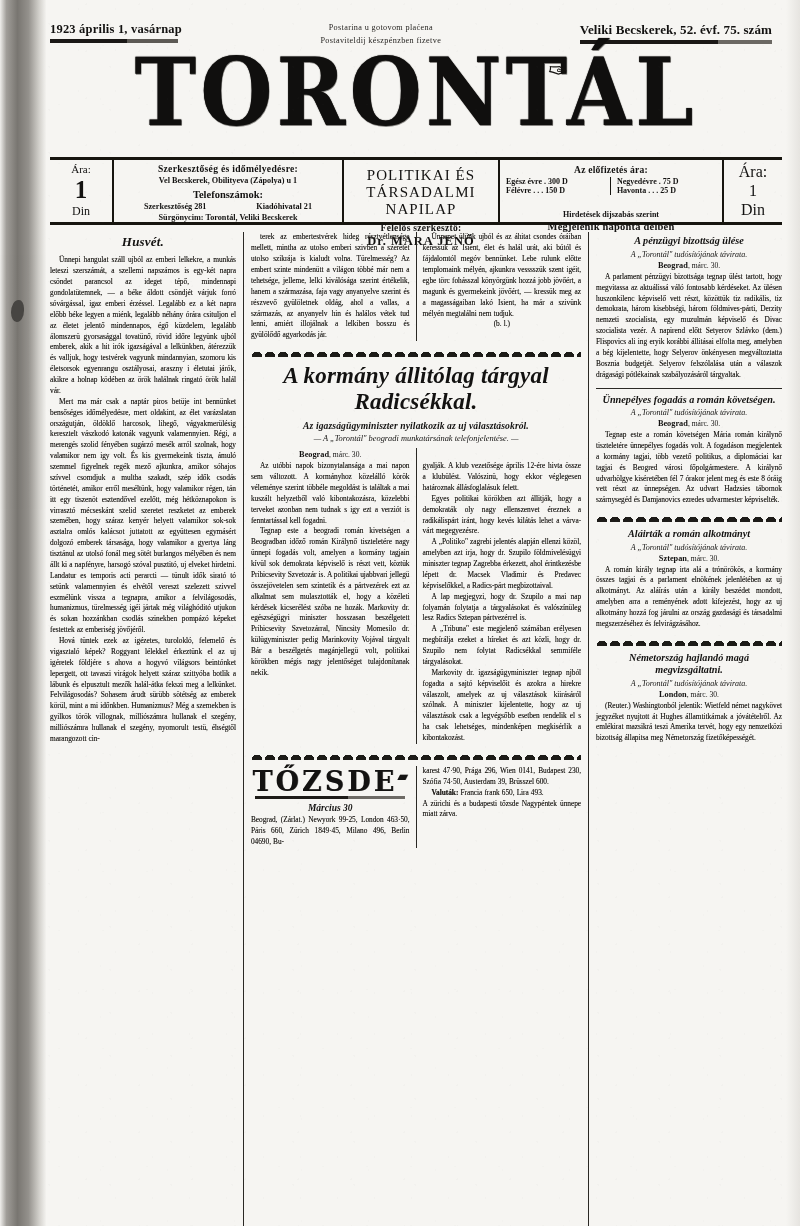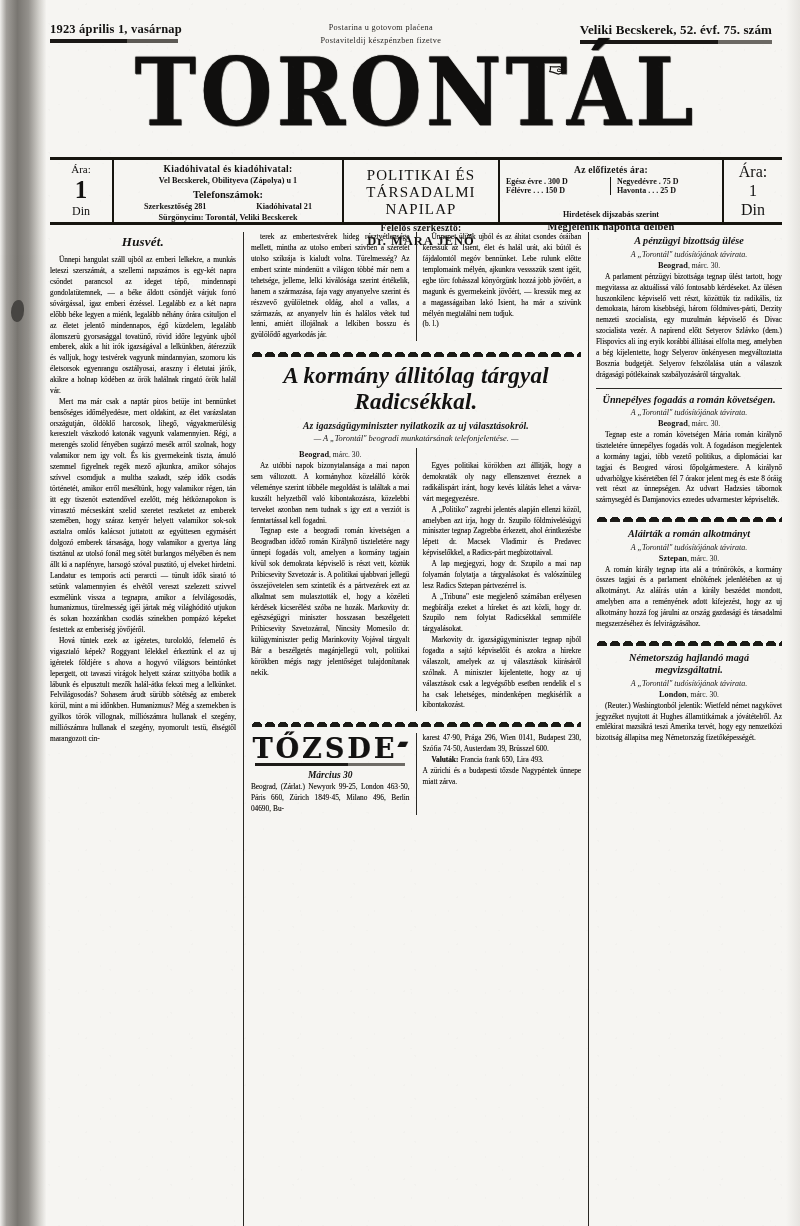--- a/index.html
+++ b/index.html
@@ -174,21 +174,21 @@
 
   <div class="imprint">
 
     <div class="price">
       <div class="lbl">Ára:</div>
       <div class="num">1</div>
       <div class="cur">Din</div>
     </div>
 
     <div class="addr">
-      <div class="a1">Kiadóhivatal és kiadóhivatal:</div>
+      <div class="a1">Szerkesztőség és időmélyedésre:</div>
       <div class="a2">Vel Becskerek, Obilityeva (Zápolya) u 1</div>
       <div class="a3">Telefonszámok:</div>
       <div class="a4">
         <span>Szerkesztőség 281</span>
         <span>Kiadóhivatal 21</span>
       </div>
       <div class="a5">Sürgönycim: Torontál, Veliki Becskerek</div>
     </div>
 
     <div class="center-im">
@@ -234,21 +234,21 @@
     </div>
 
     <div class="colC">
 
       <div class="subcols">
         <div class="body">
           <p>terek az embertestvérek hideg résztvétlensége mellett, mintha az utolso emberi szivben a szeretet utolso szikrája is kialudt volna. Türelmesség? Az embert szinte mindenütt a világon többé már nem a tehetsége, jelleme, lelki kiválósága szerint értékelik, hanem a származása, faja vagy anyanyelve szerint és részvevő gyülöletnek oldág, ahol a vallas, a származás, az anyanyelv hin és halálos vétek tud lenni, amiért illojálnak a lelkiben bosszu és gyülölődő agyarkodás jár.</p>
         </div>
         <div class="body">
           <p>Ünnepet ülünk ujból és az áhitat csondes óráiban keressük az Isient, élet és halál urát, aki bútól és fájdalomtól megóv bennünket. Lebe rulunk előtte templomaink mélyén, ajkunkra vesssszük szent igéit, egbe törc fohásszal könyörgünk hozzá jobb jövőért, a magunk és gyermekeink jövőért, — kressük meg az a magasságaiban lakó Isient, ha már a szivünk mélyén megtalálni nem tudjuk.</p>
-          <p style="text-align:left;text-indent:0">(b. l.)</p>
+          <p style="text-align:center;text-indent:0">(b. l.)</p>
         </div>
       </div>
 
       <div class="rule-wave"></div>
 
       <div class="hl-main">
         <div>A kormány állitólag tárgyal</div>
         <div>Radicsékkal.</div>
       </div>
       <div class="hl-sub1">Az igazságügyminiszter nyilatkozik az uj választásokról.</div>
@@ -259,20 +259,21 @@
           <div class="dateline">
             <b>Beograd</b><span>, márc. 30.</span>
           </div>
           <div class="body">
             <p>Az utóbbi napok bizonytalansága a mai napon sem változott. A kormányhoz közelálló körök véleménye szerint többéle megoldást is találtak a mai kuszált helyzetből való kibontakozásra, közelebbi terveket azonban nem tudnak s igy ezt a verziót is fenntartással kell fogadni.</p>
             <p>Tegnap este a beogradi román kivetségen a Beogradban időző román Királynő tiszteletére nagy ünnepi fogadás volt, amelyen a kormány tagjain kívül sok demokrata képviselő is részt vett, köztük Pribicsevity Szvetozár is. A politikai ujabbvari jellegü összejövetelen sem szintetik és a pártvezérek ezt az alkalmat sem mulasztották el, hogy a közéleti kérdések kicserélést szóba ne hozák. Markovity dr. egészségügyi miniszter hosszasan beszélgetett Pribicsevity Szvetozárral, Nincsity Momesilo dr. külügyminiszter pedig Marinkovity Vojával tárgyalt Bár a beszélgetés magánjellegü volt, politikai körökben mégis nagy jelentőséget tulajdonítanak nekik.</p>
           </div>
         </div>
         <div>
           <div class="body" style="margin-top:13px">
+            <p style="text-indent:0">gyalják. A klub vezetősége április 12-ére hivta össze a klubülést. Valószinü, hogy ekkor véglegesen határoznak állásfoglalásuk felett.</p>
             <p>Egyes politikai körökben azt állitják, hogy a demokraták oly nagy ellenszenvet éreznek a radikálispárt iránt, hogy kevés kilátás lehet a várva-várt megegyezésre.</p>
             <p>A „Politiko" zagrebi jelentés alapján ellenzi közöl, amelyben azt irja, hogy dr. Szupilo földmivelésügyi miniszter tegnap Zagrebba érkezett, ahol érintkezésbe lépett dr. Macsek Vladimir és Predavec képviselőkkel, a Radics-párt megbizottaival.</p>
             <p>A lap megjegyzi, hogy dr. Szupilo a mai nap folyamán folytatja a tárgyalásokat és valószínüleg lesz Radics Sztepan pártvezérrel is.</p>
             <p>A „Tribuna" este megjelenő számában erélyesen megbírálja ezeket a híreket és azt közli, hogy dr. Szupilo nem folytat Radicsékkal semmiféle tárgyalásokat.</p>
             <p>Markovity dr. igazságügyminiszter tegnap njból fogadta a sajtó képviselőit és azokra a hirekre válaszolt, amelyek az uj választások kiirásáról szólnak. A miniszter kijelentette, hogy az uj választások csak a legvégsőbb esetben rendelik el s ha csak lehetséges, mindenképen megkisérlik a kibontakozást.</p>
           </div>
         </div>
       </div>
 
       <div class="tozsde-wrap">

